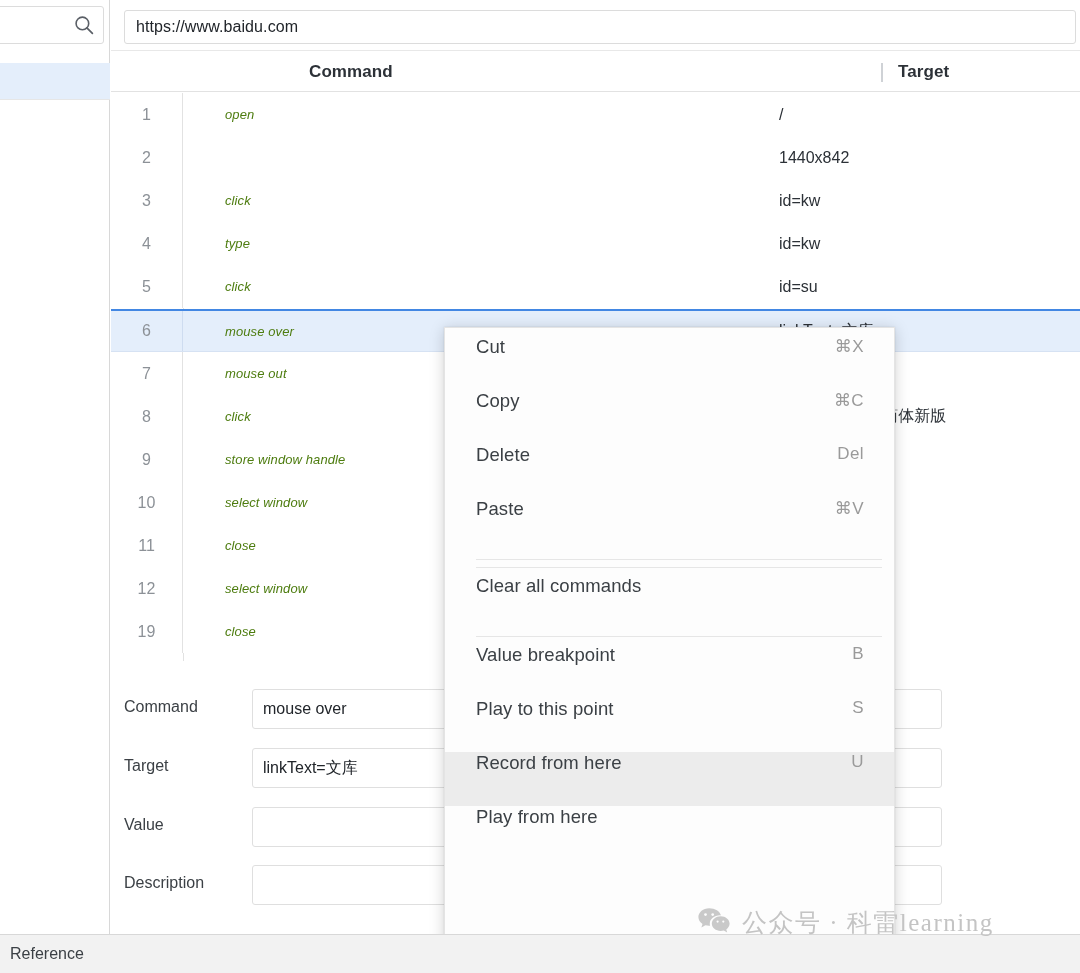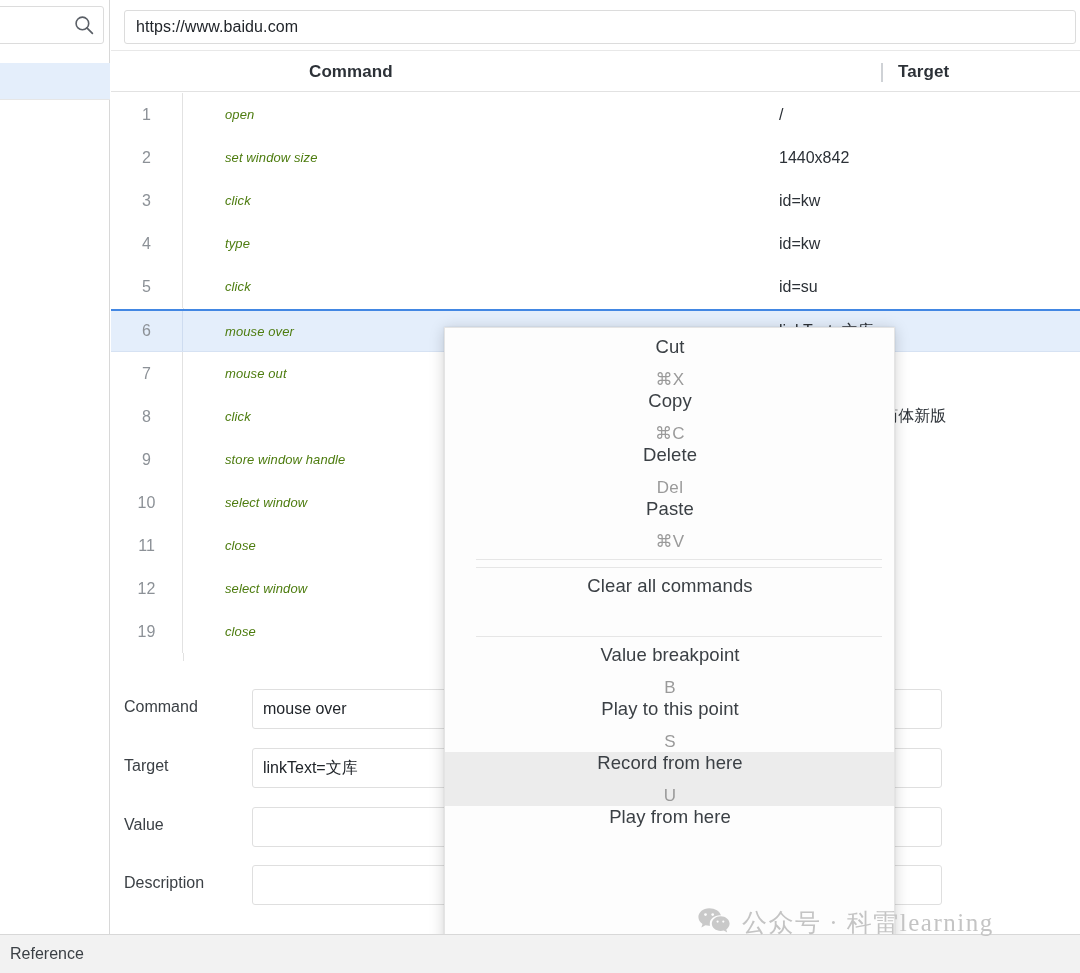--- a/index.html
+++ b/index.html
@@ -187,24 +187,23 @@
     position: absolute; left: 444px; top: 327px;
     width: 451px; height: 624px;
     background: #fdfdfd;
     border: 1px solid #e4e4e4;
     box-shadow: 0 2px 14px rgba(0,0,0,0.18), 0 0 2px rgba(0,0,0,0.10);
     padding: 8px 0 0 0;
   }
   .mi {
     position: relative;
     height: 54px;
-    display: flex; align-items: center;
+    display: flex; 
     padding: 0 30px 0 31px;
     cursor: default;
-    flex-direction: column;
   }
   .mi.hovered { background: #ececec; }
   .mi-label {
     font-size: 18.5px;
     color: #3b4045;
     letter-spacing: 0.1px;
     flex: 1;
   }
   .mi-accel {
     font-size: 17px;
@@ -267,21 +266,20 @@
     <div class="rows">
       <div class="rows-col-line"></div>
 
       <div class="row" style="top:0px">
         <div class="row-num">1</div>
         <div class="row-cmd">open</div>
         <div class="row-tgt">/</div>
       </div>
       <div class="row" style="top:43px">
         <div class="row-num">2</div>
-        <div class="row-cmd">set window size</div>
         <div class="row-tgt">1440x842</div>
       </div>
       <div class="row" style="top:86px">
         <div class="row-num">3</div>
         <div class="row-cmd">click</div>
         <div class="row-tgt">id=kw</div>
       </div>
       <div class="row" style="top:129px">
         <div class="row-num">4</div>
         <div class="row-cmd">type</div>

